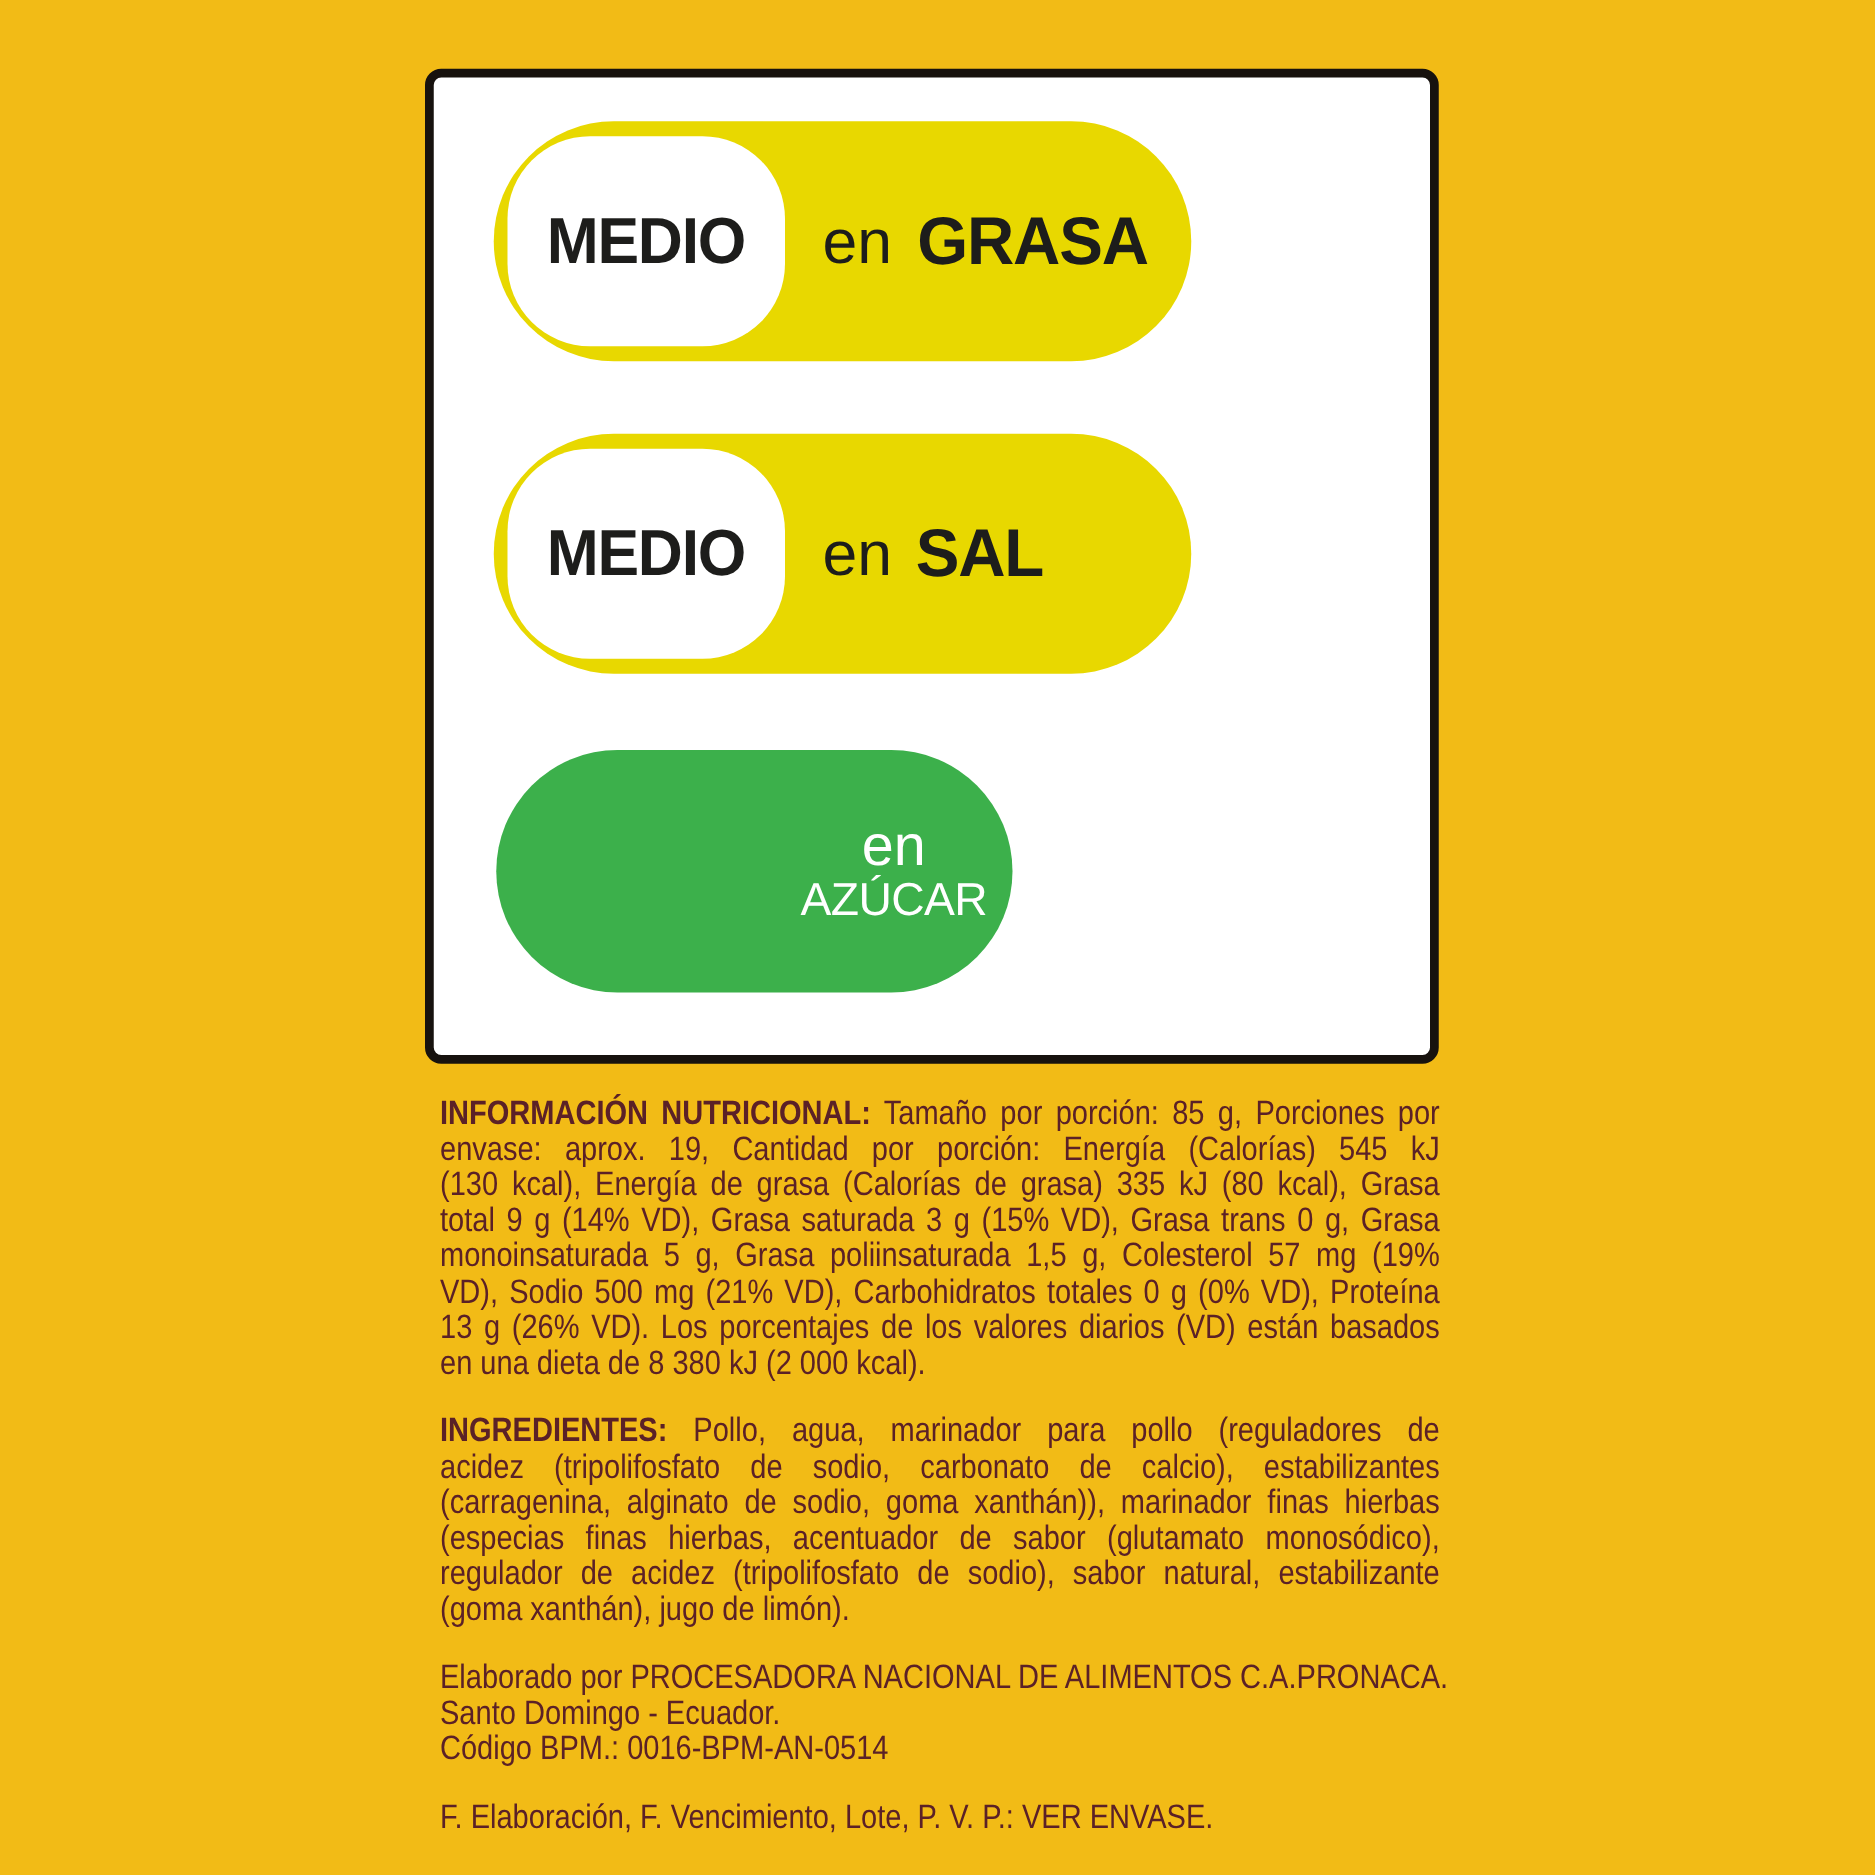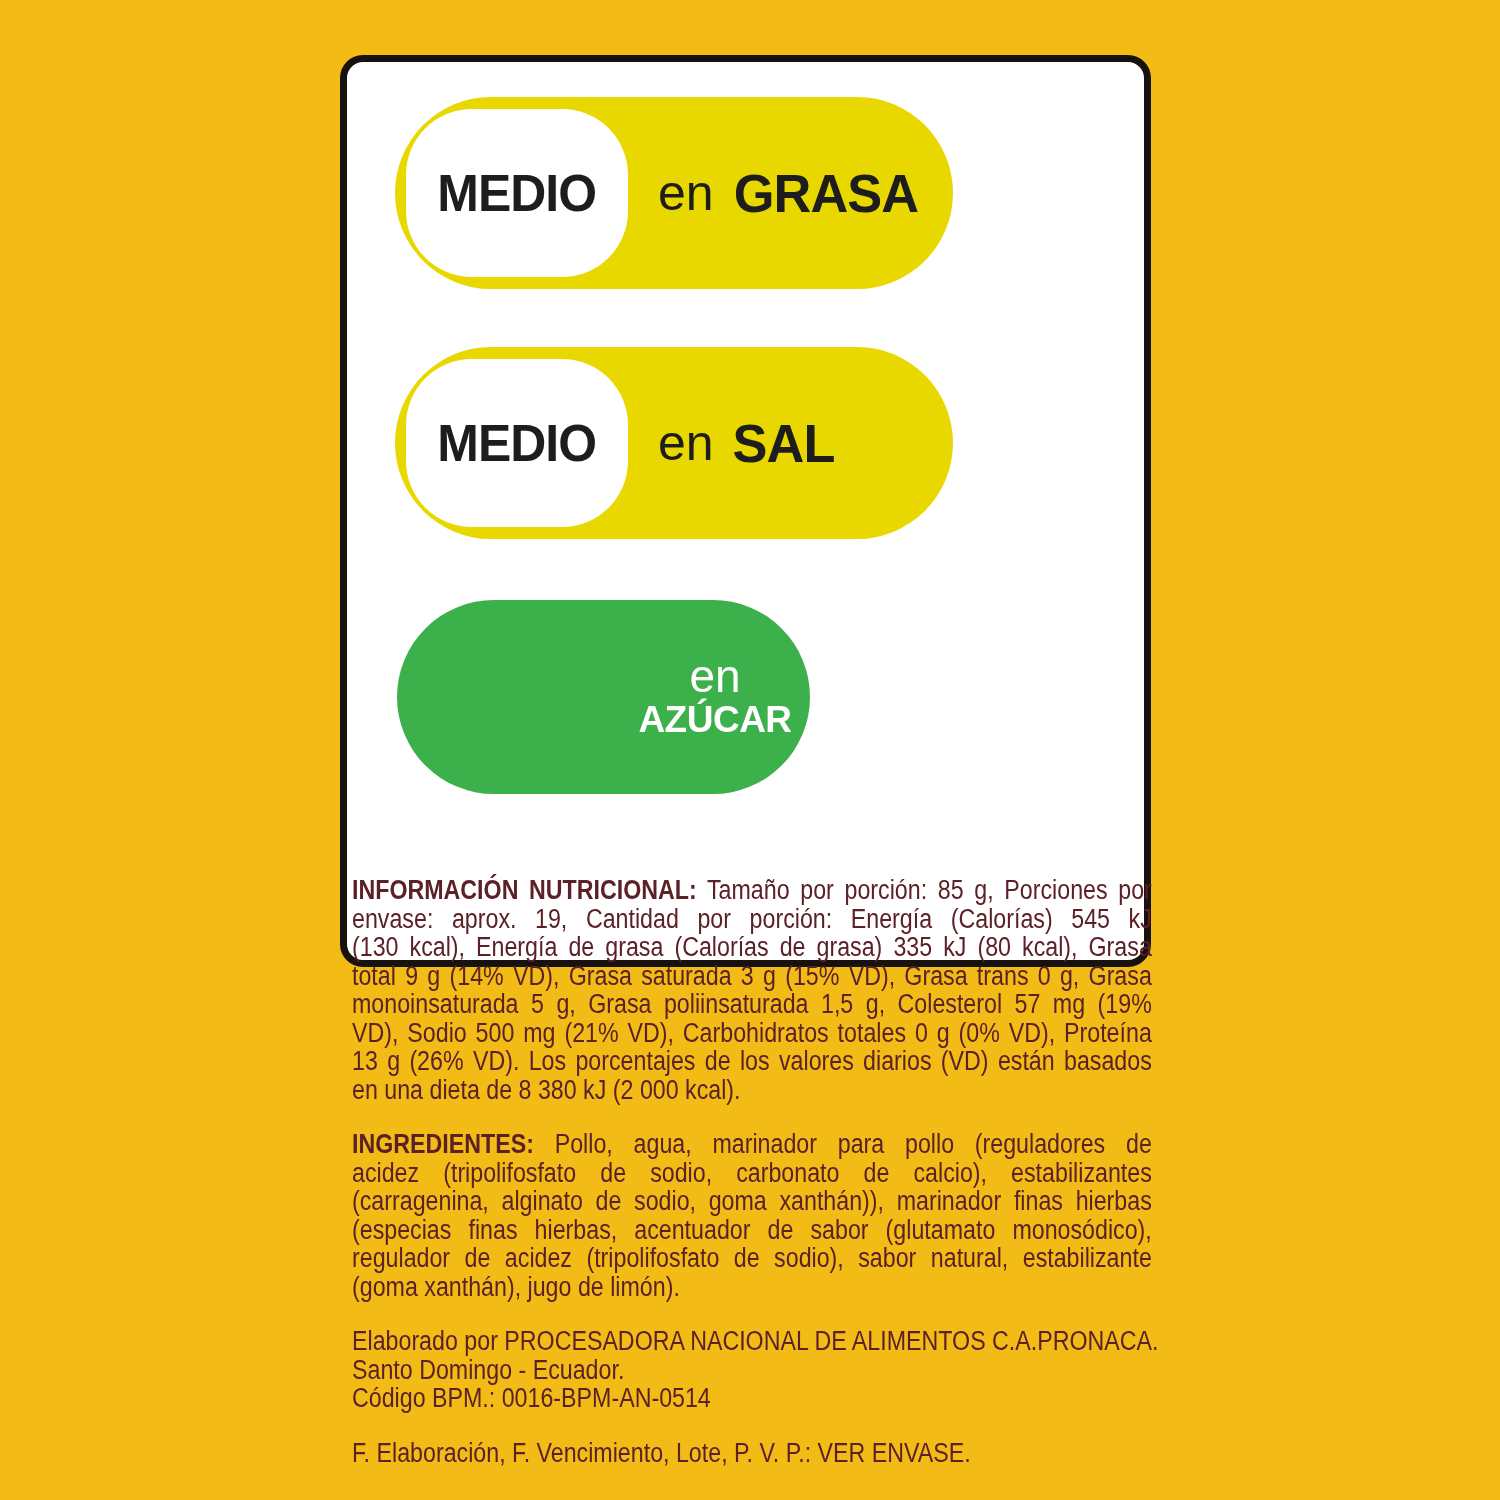--- a/index.html
+++ b/index.html
@@ -5,22 +5,22 @@
   :root{
     --bg:#F2BB16; --yellow:#E8D800; --green:#3CB04B;
     --ink:#1D1D1B; --body:#5B2127; --border:#17120E;
   }
   *{margin:0;padding:0;box-sizing:border-box;}
   html,body{width:1500px;height:1500px;overflow:hidden;}
   body{background:var(--bg);font-family:"Liberation Sans",sans-serif;position:relative;}
 
   
   .card{
-    position:absolute;left:340px;top:55px;width:811px;height:912px;
-    background:#ffffff;border:7px solid var(--border);border-radius:23px;
+    position:absolute;left:340px;top:55px;width:811px;height:796px;
+    background:#ffffff;border:7px solid var(--border);border-radius:13px;
   }
   .pill{position:absolute;border-radius:110px;}
   .pill.fat {left:48px;top:35px;width:558px;height:192px;background:var(--yellow);border-radius:96px;}
   .pill.salt{left:48px;top:285px;width:558px;height:192px;background:var(--yellow);border-radius:96px;}
   .pill.sugar{left:50px;top:538px;width:413px;height:194px;background:var(--green);border-radius:97px;}
   .knob{
     position:absolute;left:11px;top:12px;width:222px;height:calc(100% - 24px);
     background:#ffffff;border-radius:66px;
     display:flex;align-items:center;justify-content:center;
   }
@@ -33,21 +33,21 @@
     display:flex;align-items:center;white-space:nowrap;color:var(--ink);
   }
   .ytext .en{font-size:50px;}
   .ytext .nut{font-weight:bold;font-size:54px;letter-spacing:-1px;margin-left:17px;transform:scaleX(.97);}
   .gtext{
     position:absolute;left:232px;top:0;width:172px;height:100%;
     display:flex;flex-direction:column;align-items:center;justify-content:center;
     color:#ffffff;white-space:nowrap;
   }
   .gtext .en{font-size:46px;line-height:46px;}
-  .gtext .nut{font-weight:bold;font-size:37px;line-height:42px;letter-spacing:-0.5px;}
+  .gtext .nut{font-weight:normal;font-size:37px;line-height:42px;letter-spacing:-0.5px;}
 
   
   .textblock{
     position:absolute;left:352px;top:876px;width:930px;
     transform:scaleX(.86);transform-origin:left top;
     color:var(--body);font-size:27px;line-height:28.5px;
   }
   .para{margin-bottom:26px;}
   .para:last-child{margin-bottom:0;}
   .tl{text-align:justify;text-align-last:justify;white-space:nowrap;}

